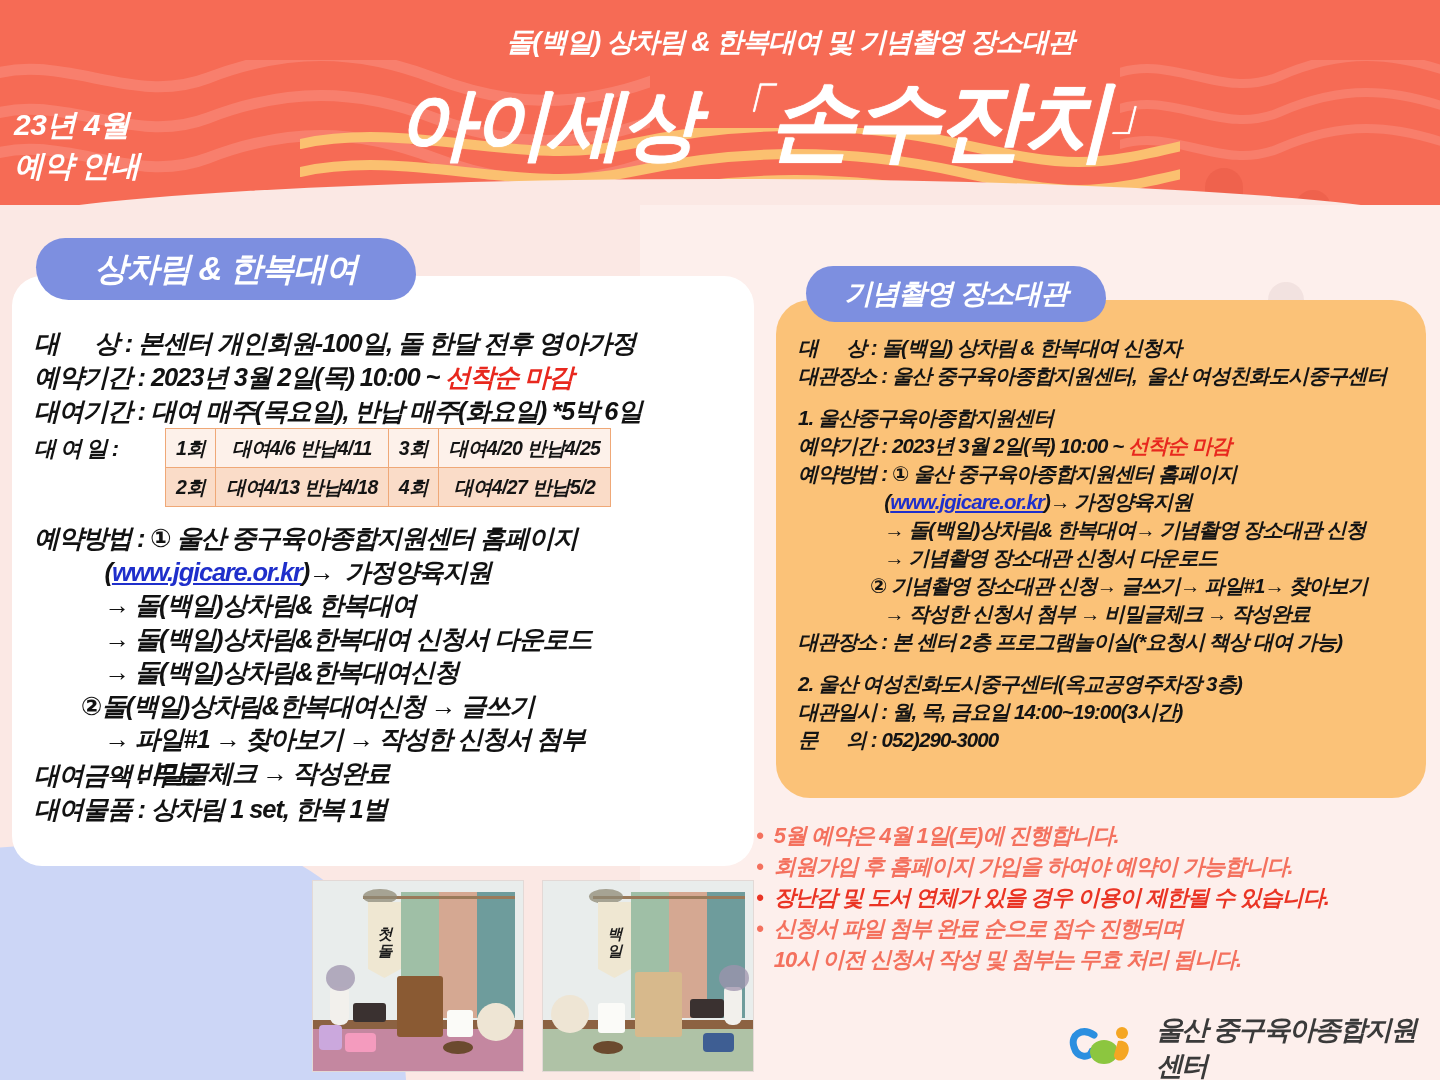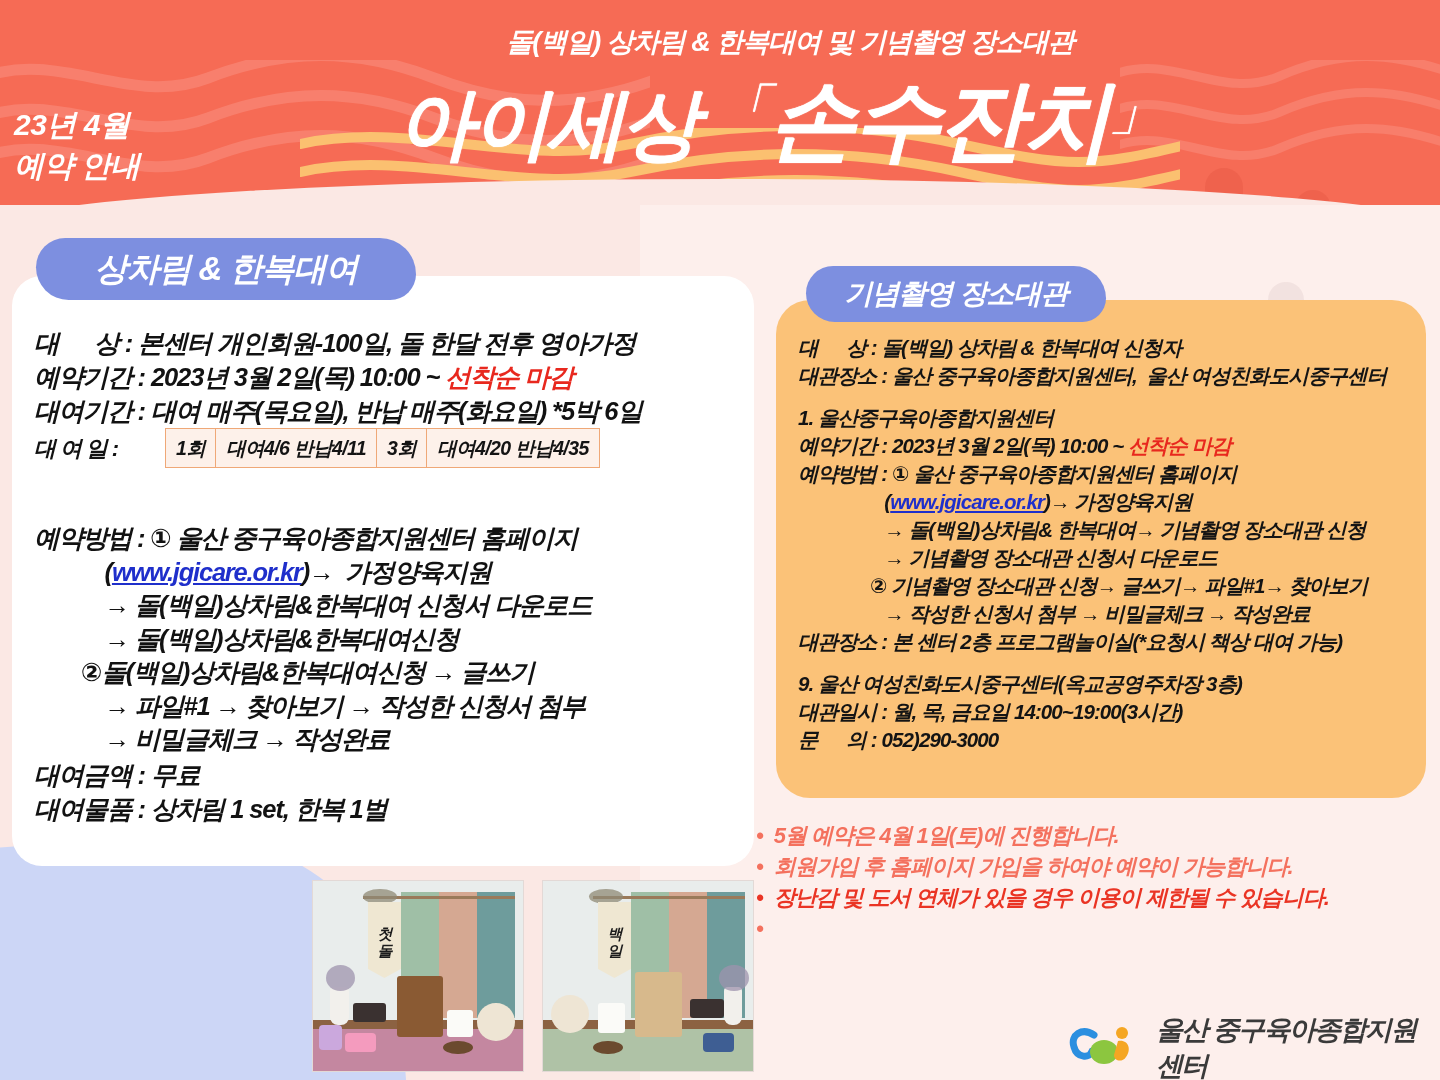--- a/index.html
+++ b/index.html
@@ -235,29 +235,36 @@
   </div>
 
   <div class="sched-wrap">
     <div class="sched-label">대 여 일 :</div>
     <table class="sched">
       <tbody>
           <tr>
         <td class="n">1회</td>
         <td class="d1">대여4/6 반납4/11</td>
         <td class="n">3회</td>
-        <td class="d2">대여4/20 반납4/35</td>
+        <td class="d2">대여4/20 반납4/25</td>
+      </tr>
+      <tr>
+        <td class="n">2회</td>
+        <td class="d1">대여4/13 반납4/18</td>
+        <td class="n">4회</td>
+        <td class="d2">대여4/27 반납5/2</td>
       </tr>
     </tbody>
       </table>
   </div>
 
   <div class="lc-method">
     <div class="row">예약방법 : ① 울산 중구육아종합지원센터 홈페이지</div>
     <div class="row"><span>            (</span><a class="lnk" href="#">www.jgicare.or.kr</a><span>)→  가정양육지원</span></div>
+    <div class="row">            → 돌(백일)상차림&amp; 한복대여</div>
     <div class="row">            → 돌(백일)상차림&amp;한복대여 신청서 다운로드</div>
     <div class="row">            → 돌(백일)상차림&amp;한복대여신청</div>
     <div class="row">        ②돌(백일)상차림&amp;한복대여신청 → 글쓰기</div>
     <div class="row">            → 파일#1 → 찾아보기 → 작성한 신청서 첨부</div>
     <div class="row">            → 비밀글체크 → 작성완료</div>
   </div>
 
   <div class="lc-tail">
     <div class="row">대여금액 : 무료</div>
     <div class="row">대여물품 : 상차림 1 set, 한복 1벌</div>
@@ -320,40 +327,42 @@
     <div class="row">1. 울산중구육아종합지원센터</div>
     <div class="row"><span>예약기간 : 2023년 3월 2일(목) 10:00 ~ </span><span class="red">선착순 마감</span></div>
     <div class="row">예약방법 : ① 울산 중구육아종합지원센터 홈페이지</div>
     <div class="row">                  (<a class="lnk" href="#">www.jgicare.or.kr</a><span>)→ 가정양육지원</span></div>
     <div class="row">                  → 돌(백일)상차림&amp; 한복대여→ 기념촬영 장소대관 신청</div>
     <div class="row">                  → 기념촬영 장소대관 신청서 다운로드</div>
     <div class="row">               ② 기념촬영 장소대관 신청→ 글쓰기→ 파일#1→ 찾아보기</div>
     <div class="row">                  → 작성한 신청서 첨부 → 비밀글체크 → 작성완료</div>
     <div class="row">대관장소 : 본 센터 2층 프로그램놀이실(*요청시 책상 대여 가능)</div>
     <div class="row gap"></div>
-    <div class="row">9. 울산 여성친화도시중구센터(옥교공영주차장 3층)</div>
+    <div class="row">2. 울산 여성친화도시중구센터(옥교공영주차장 3층)</div>
     <div class="row">대관일시 : 월, 목, 금요일 14:00~19:00(3시간)</div>
     <div class="row">문      의 : 052)290-3000</div>
   </div>
 
   <div class="notices">
     <div class="ni">
       <span class="bullet">•</span>
       <span class="ntxt">5월 예약은 4월 1일(토)에 진행합니다.</span>
     </div>
     <div class="ni">
       <span class="bullet">•</span>
       <span class="ntxt">회원가입 후 홈페이지 가입을 하여야 예약이 가능합니다.</span>
     </div>
     <div class="ni">
       <span class="bullet strong">•</span>
       <span class="ntxt strong">장난감 및 도서 연체가 있을 경우 이용이 제한될 수 있습니다.</span>
     </div>
     <div class="ni">
       <span class="bullet">•</span>
+      <span class="ntxt">신청서 파일 첨부 완료 순으로 접수 진행되며
+10시 이전 신청서 작성 및 첨부는 무효 처리 됩니다.</span>
     </div>
   </div>
 
   <div class="logo">
     <div class="logo-mark">
       <svg viewBox="0 0 74 46" width="74" height="46">
         <path d="M26 10 C 14 2, 2 10, 6 22 C 9 33, 22 34, 24 26" fill="none" stroke="#2B8FE0" stroke-width="7" stroke-linecap="round"></path>
         <ellipse cx="36" cy="27" rx="14" ry="12" fill="#8CC63F"></ellipse>
         <path d="M50 16 C 60 14, 64 24, 58 32 C 54 38, 46 36, 46 30" fill="#F5A623"></path>
         <circle cx="54" cy="8" r="6" fill="#F5A623"></circle>

